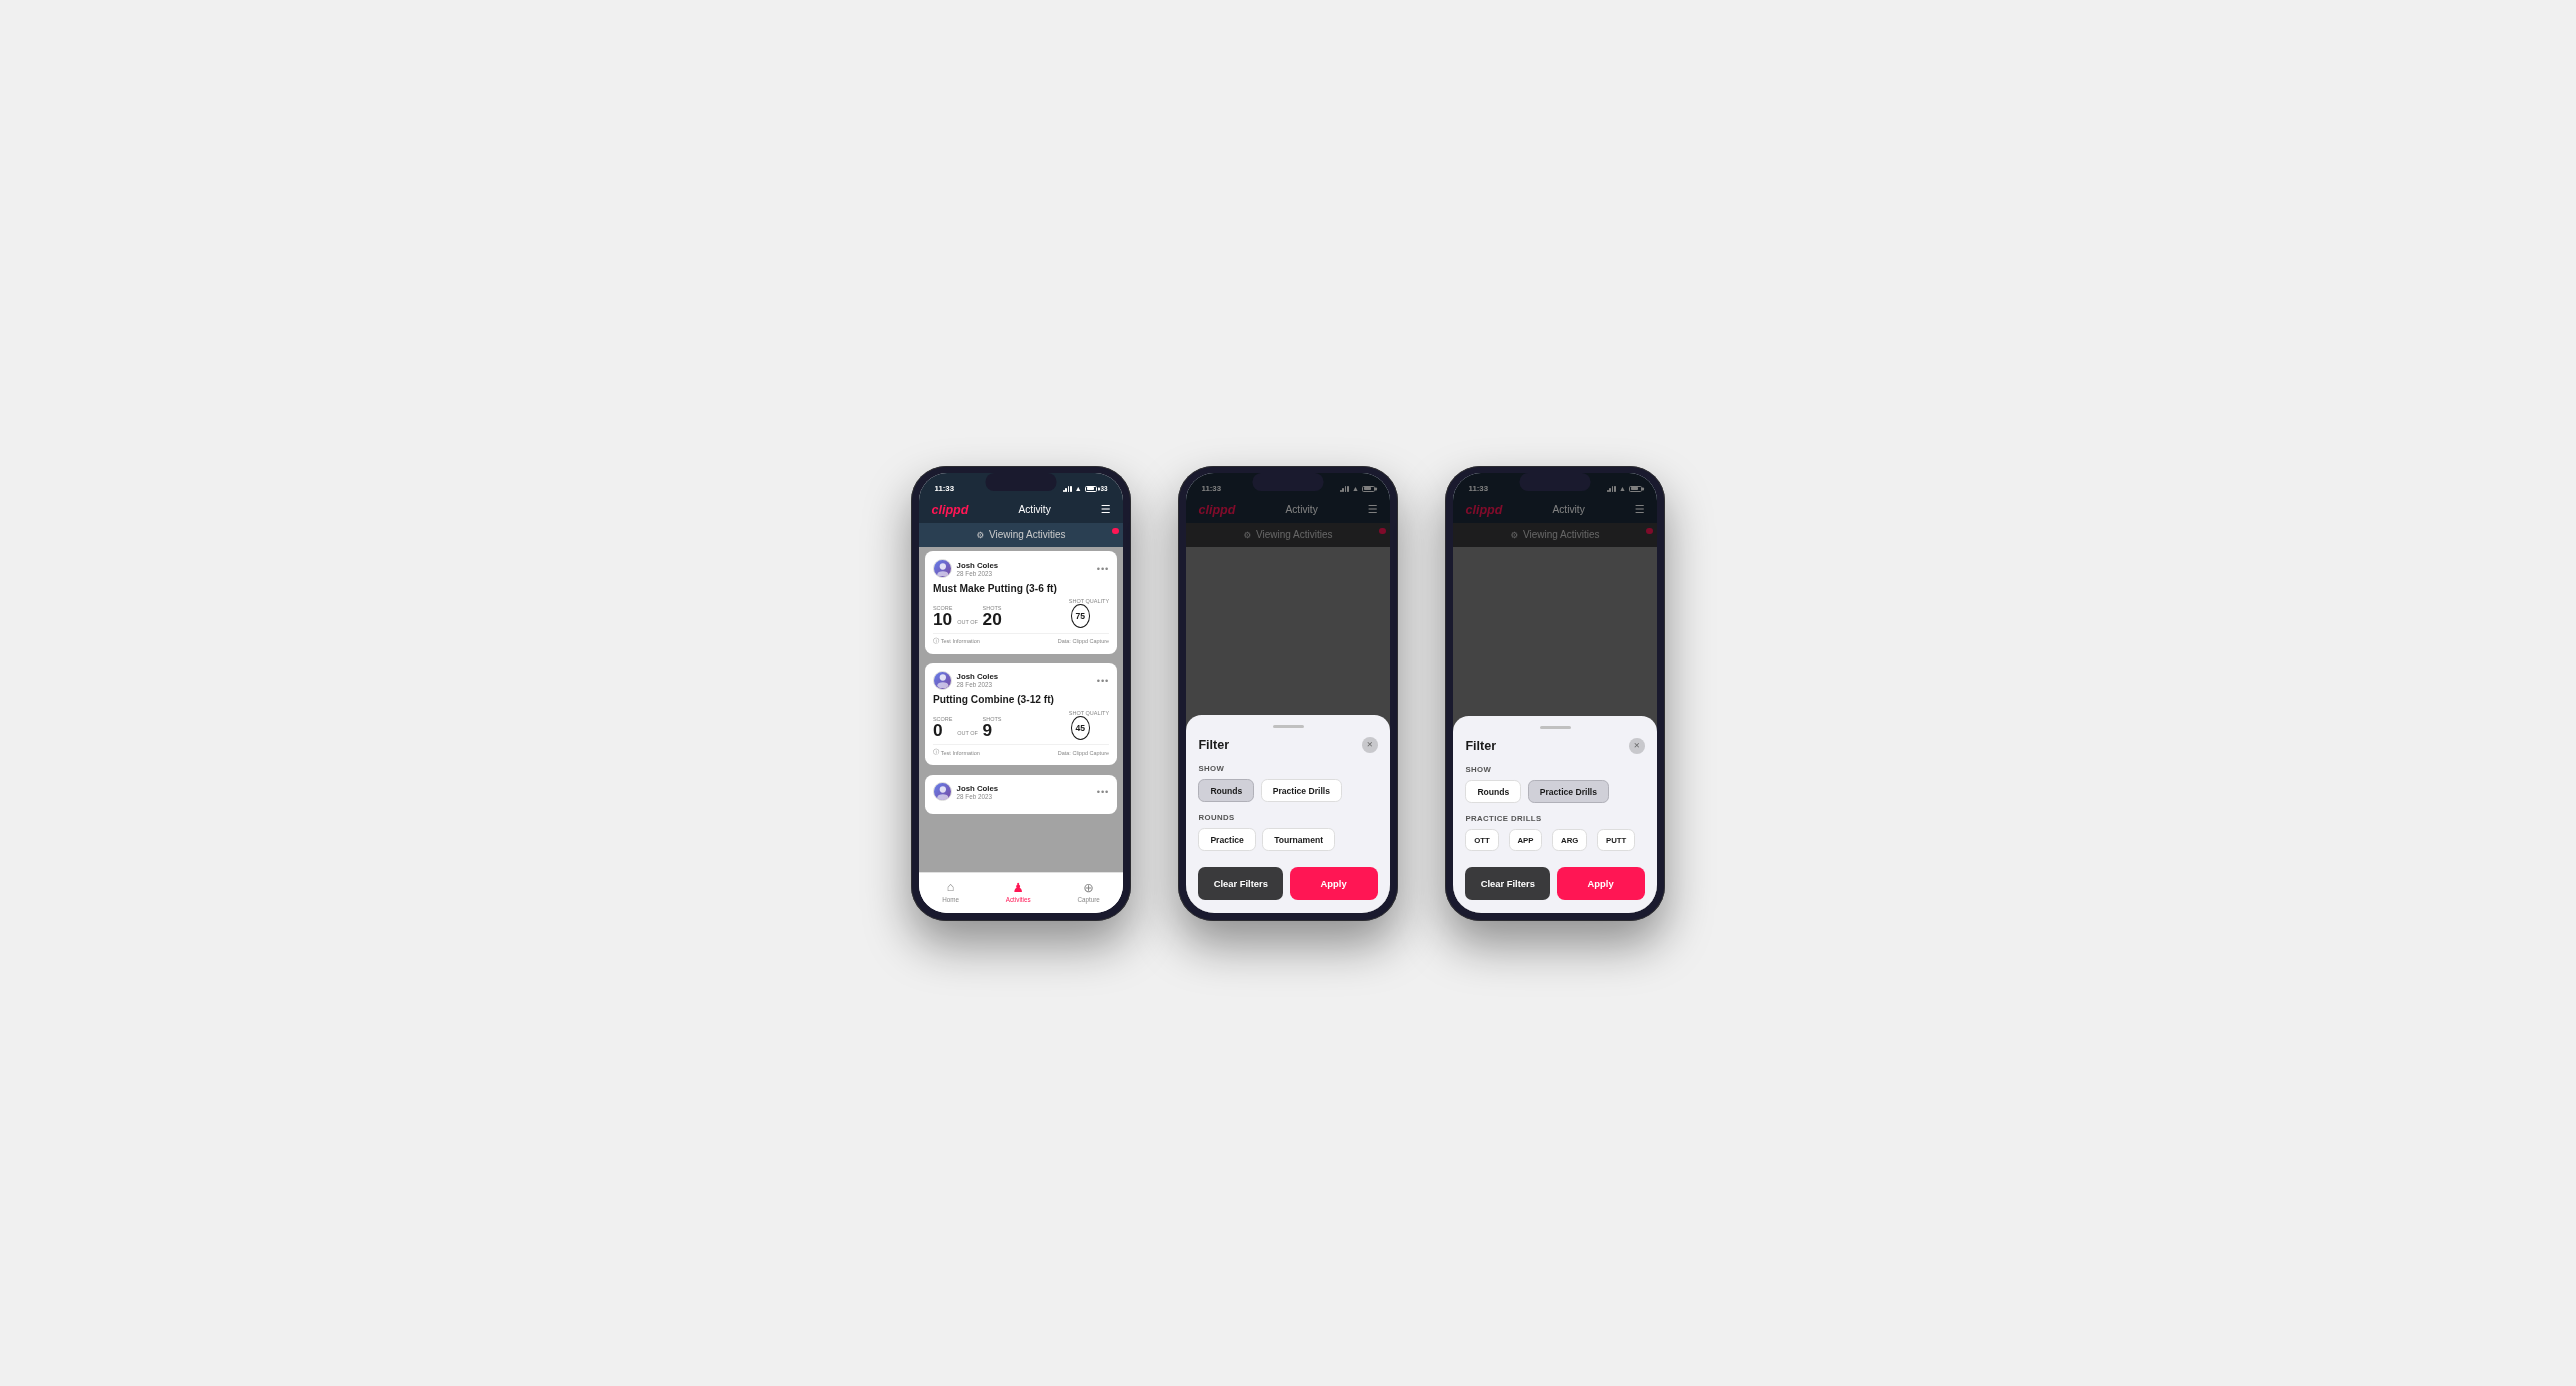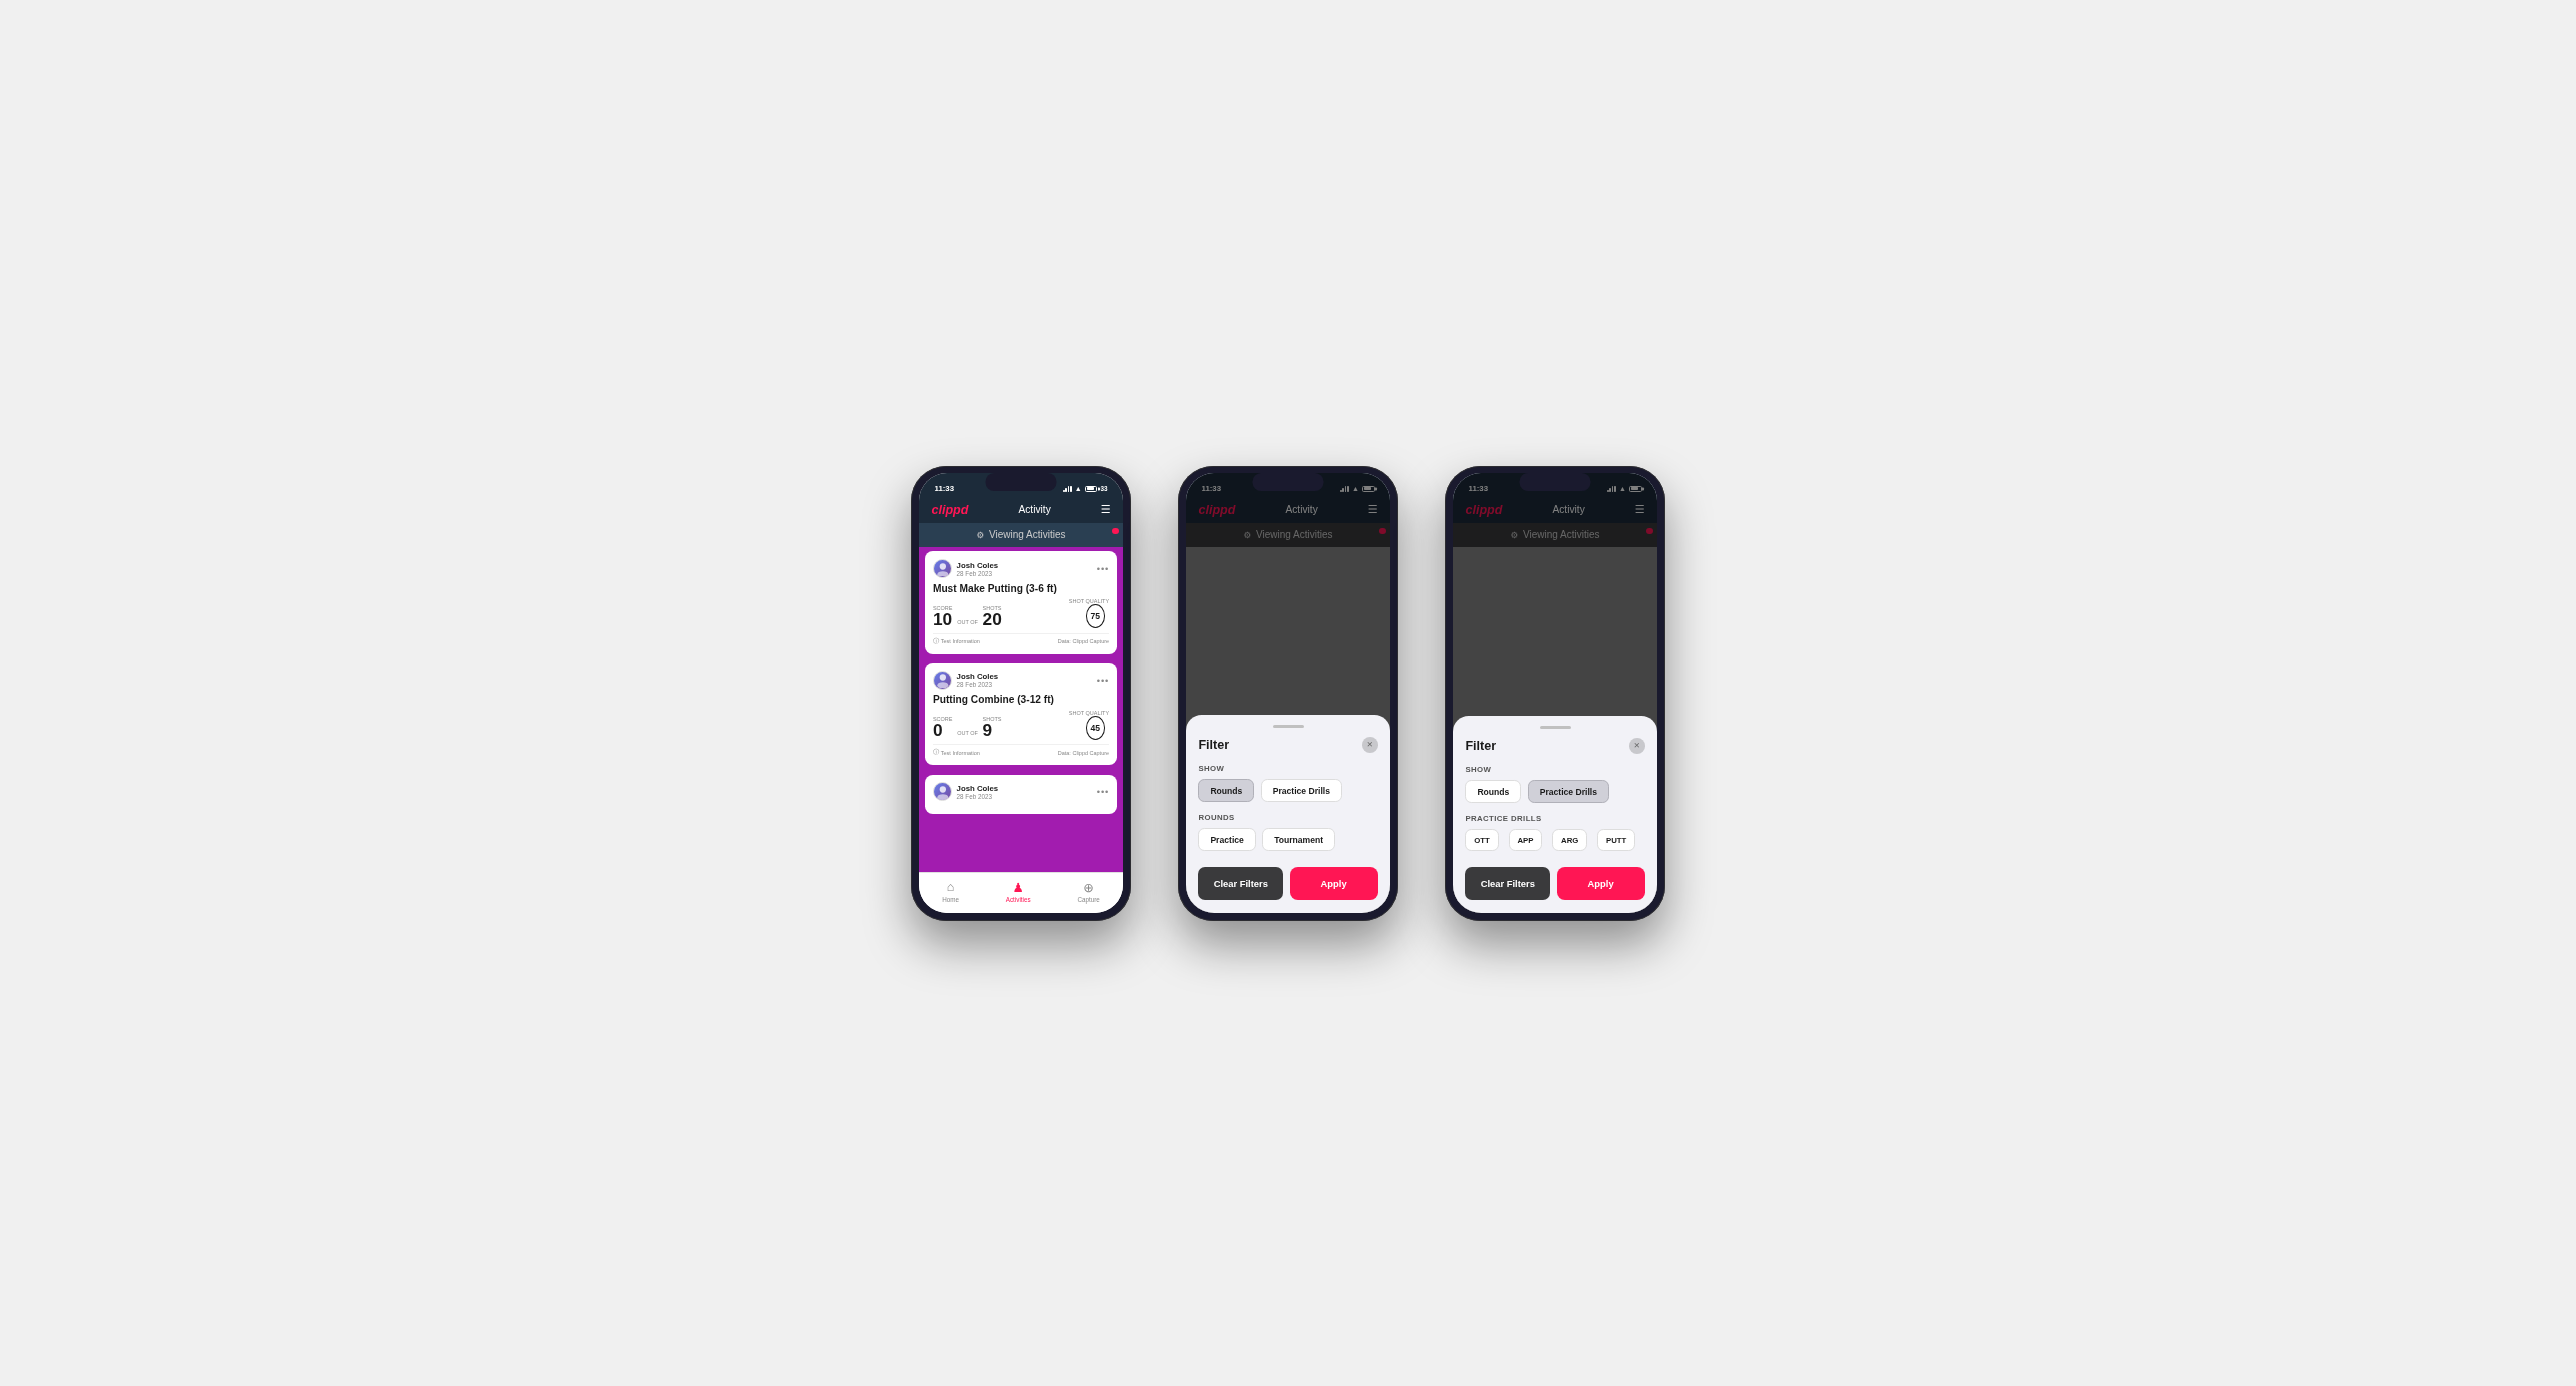--- a/index.html
+++ b/index.html
@@ -180,21 +180,21 @@
       right: 4.7px;
       top: 4.7px;
     }
 
     
     .content-area {
       flex: 1;
       overflow: hidden;
       display: flex;
       flex-direction: column;
-      background: #a21caf;
+      background: #a3a3a3;
     }
 
     
     .activity-card {
       background: #fff;
       margin: 4.7px 6.3px;
       border-radius: 7.8px;
       padding: 7.8px;
     }
 
@@ -291,21 +291,21 @@
       width: 19px;
       height: 23.5px;
       border: 1.6px solid #1a1a1a;
       border-radius: 50%;
       display: flex;
       align-items: center;
       justify-content: center;
       font-size: 8.6px;
       font-weight: 700;
       color: #1a1a1a;
-      margin-left: 17px;
+      margin-left: 2px;
     }
 
     .card-footer {
       display: flex;
       justify-content: space-between;
       align-items: center;
       border-top: 0.8px solid #f0f0f0;
       padding-top: 3.1px;
     }
 

